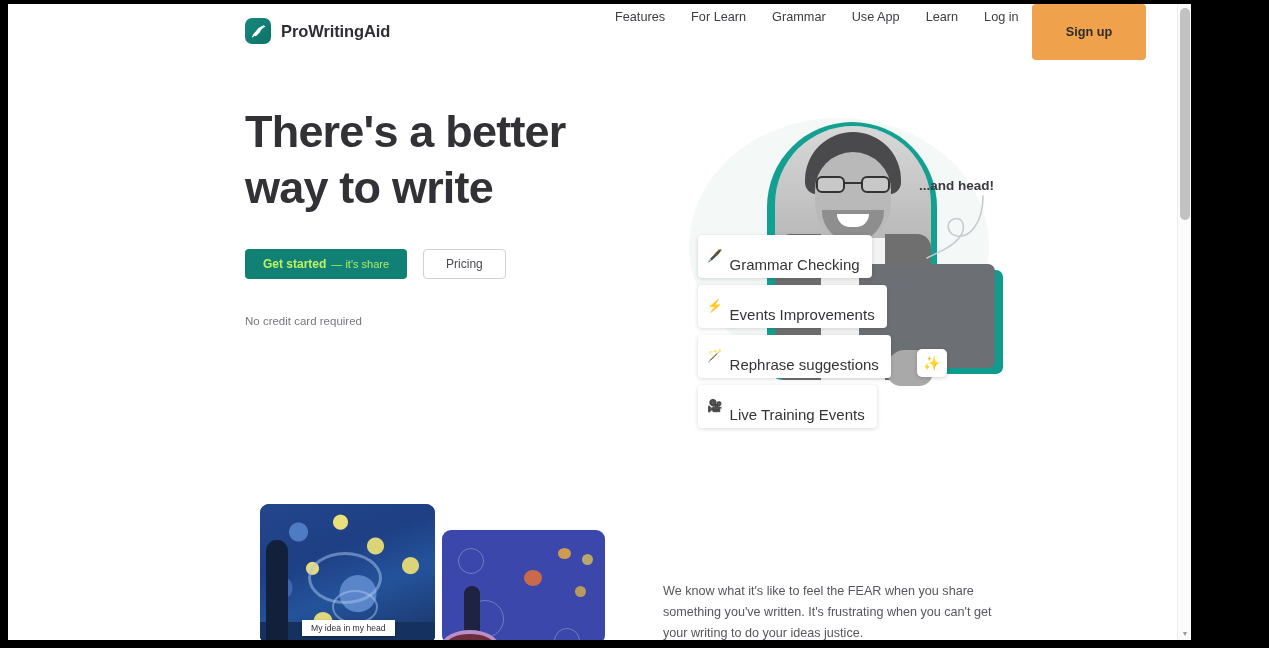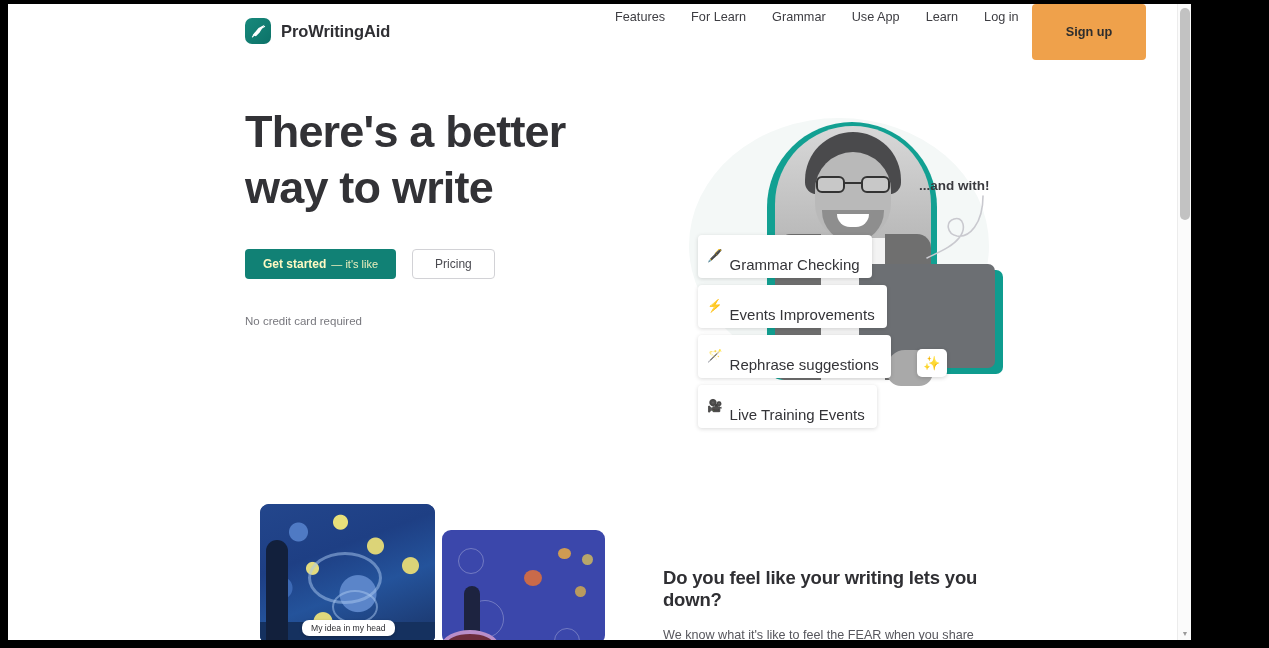--- a/index.html
+++ b/index.html
@@ -124,21 +124,21 @@
   p.hero-sub {
     margin-top:24px;
     font-size:14.6px;
     line-height:23px;
     color:#5a5a60;
     width:330px;
   }
   .hero-btns { margin-top:33px; display:flex; align-items:center; gap:16px; }
   .btn-primary {
     background:#118175;
-    color:#fef9c3;
+    color:#bef264;
     border:none; border-radius:4px;
     padding:0 18px; height:30px;
     font-size:12px; font-weight:700;
     cursor:pointer; font-family:inherit;
     display:flex; align-items:center; gap:5px;
     white-space:nowrap;
   }
   .btn-primary .sub { font-weight:400; font-size:11px; opacity:.92; }
   .btn-outline {
     background:#fff;
@@ -370,21 +370,21 @@
   }
   .hills {
     position:absolute; left:0; right:0; bottom:0;
     height:22px;
     background:#15315f;
   }
   .idea-label {
     position:absolute;
     left:42px; top:116px;
     background:#fff;
-    border-radius:7px;
+    border-radius:0;
     padding:3px 9px;
     font-size:8.6px;
     color:#2f2f33;
     box-shadow:0 1px 3px rgba(0,0,0,.25);
     white-space:nowrap;
   }
   .purple-circle {
     position:absolute;
     left:182px; top:126px;
     width:56px; height:30px;
@@ -423,21 +423,21 @@
           <button class="signup-btn">Sign up</button>
         </nav>
       </header>
 
       <div class="hero-copy">
         <h1 class="hero-title">There's a better way to write</h1>
 
         <div class="hero-btns">
           <button class="btn-primary">
             <span>Get started</span>
-            <span class="sub">— it's like</span>
+            <span class="sub">— it's share</span>
           </button>
           <button class="btn-outline">Pricing</button>
         </div>
 
         <div class="no-cc">No credit card required</div>
       </div>
 
       <div id="hero-art">
         <div class="teal-blob"></div>
         <div class="person-silhouette"></div>
@@ -454,21 +454,21 @@
           </div>
           <div class="ph-shirt"></div>
           <div class="ph-jacket-l"></div>
           <div class="ph-jacket-r"></div>
         </div>
 
         <div class="laptop-back"></div>
         <div class="laptop"></div>
         <div class="hand"></div>
 
-        <div class="and-more">...and with!</div>
+        <div class="and-more">...and head!</div>
         <svg class="squiggle" viewBox="0 0 72 80">
           <path d="M62 2 C62 30 48 44 36 42 C26 40 24 28 33 25 C42 22 46 34 38 44 C31 53 18 58 6 64" fill="none" stroke="#c9c9cf" stroke-width="1.6" stroke-linecap="round"></path>
         </svg>
 
         <div class="sparkle-card">
           <span>✨</span>
         </div>
 
         <div class="feat-list">
           <div class="feat-card">
@@ -510,21 +510,20 @@
           <span class="hills"></span>
           <span class="cypress"></span>
         </div>
 
         <div class="purple-circle"></div>
 
         <div class="idea-label">My idea in my head</div>
       </div>
 
       <div class="sec2-copy">
-        <h2 class="sec2-title">Do you feel like your writing lets you down?</h2>
         <p class="sec2-body">We know what it's like to feel the FEAR when you share something you've written. It's frustrating when you can't get your writing to do your ideas justice.</p>
       </div>
 
     </div>
 
     <div id="scrollbar">
       <div id="scroll-up-arrow">▲</div>
       <div id="scroll-thumb"></div>
       <div id="scroll-down-arrow">▼</div>
     </div>

